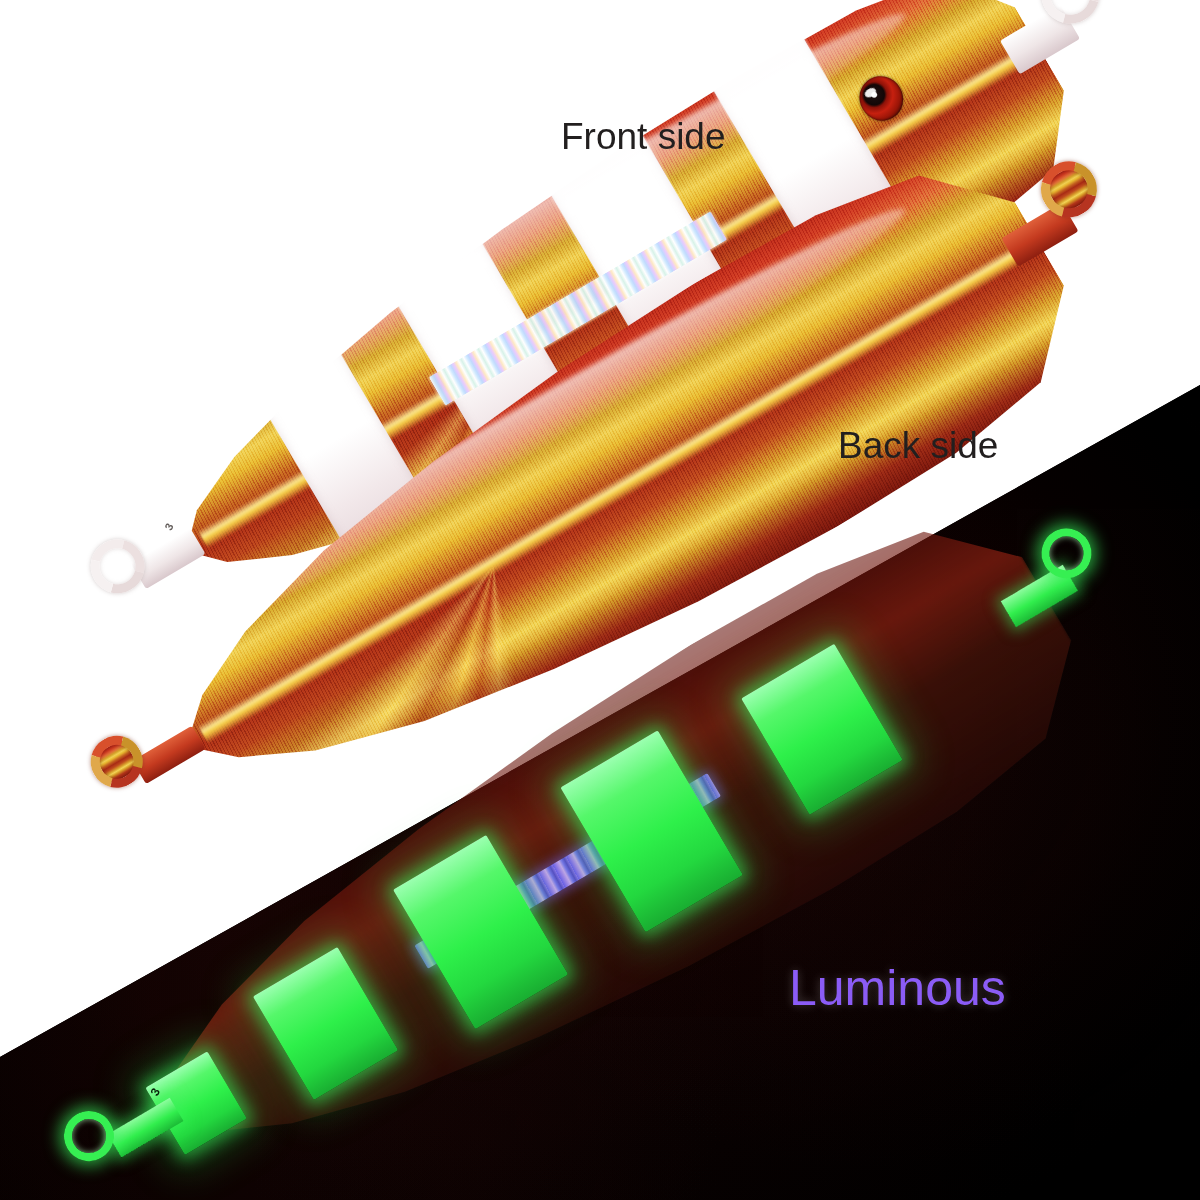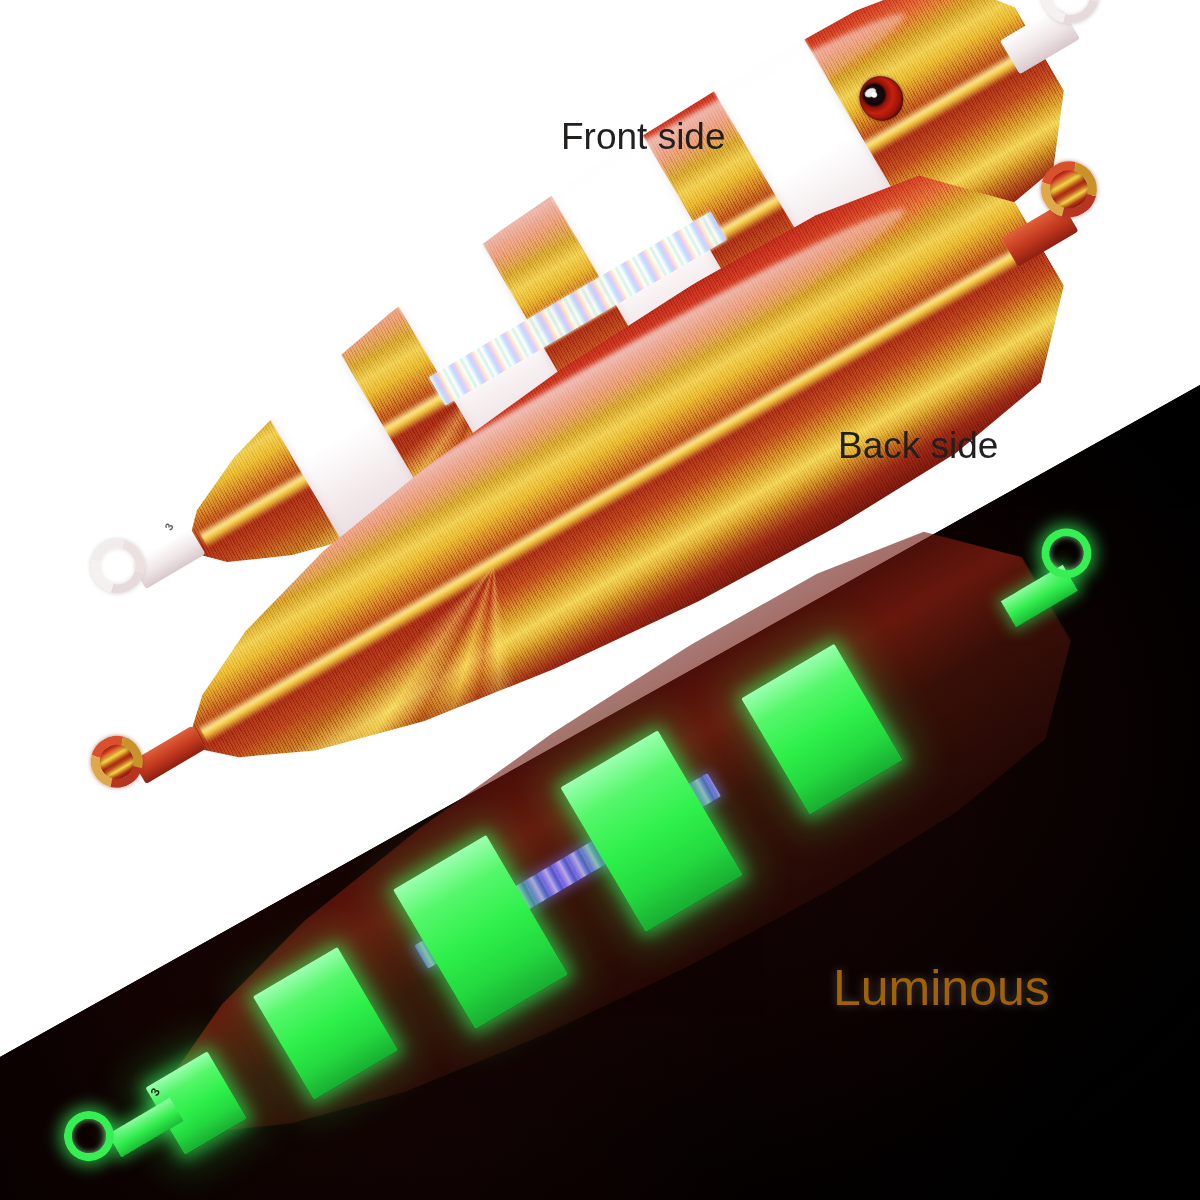--- a/index.html
+++ b/index.html
@@ -286,24 +286,23 @@
   .label {
     position: absolute;
     white-space: nowrap;
     font-weight: 400;
   }
   .label-dark {
     color: #221f1f;
     font-size: 37px;
   }
   .label-light {
-    color: #a16207;
+    color: #8b5cf6;
     font-size: 50px;
     text-shadow: 0 0 10px rgba(255,255,255,.25);
-    margin-left: 44px;
   }
 </style>
 </head>
 <body>
 
 <div id="stage">
 
   <div class="jig" style="left:118px; top:150px; width:990px; height:300px; transform: rotate(-30.5deg);">
 
     <div class="jig-body shape-front">

